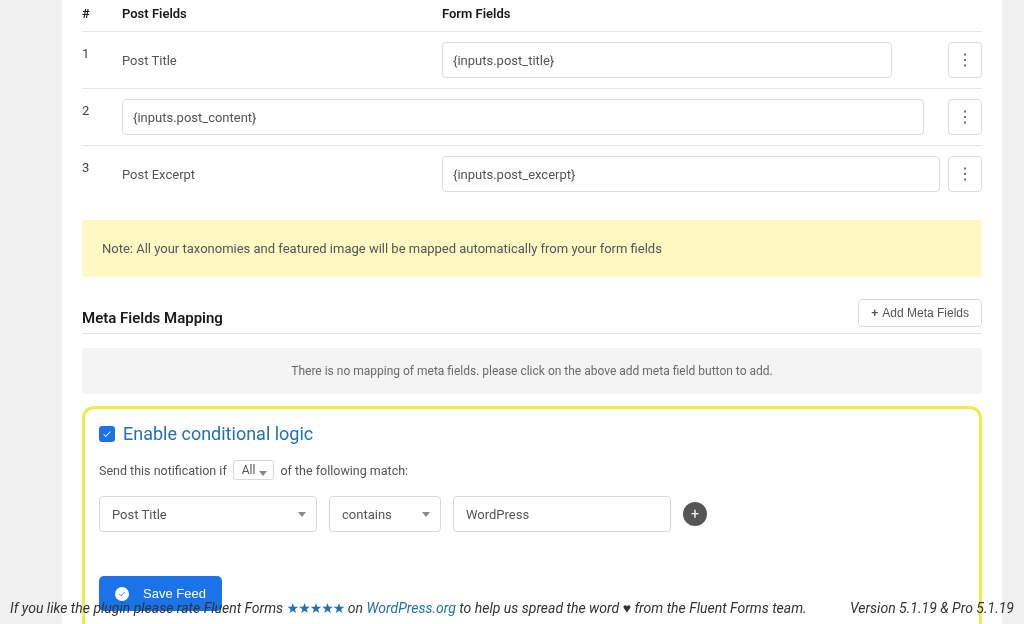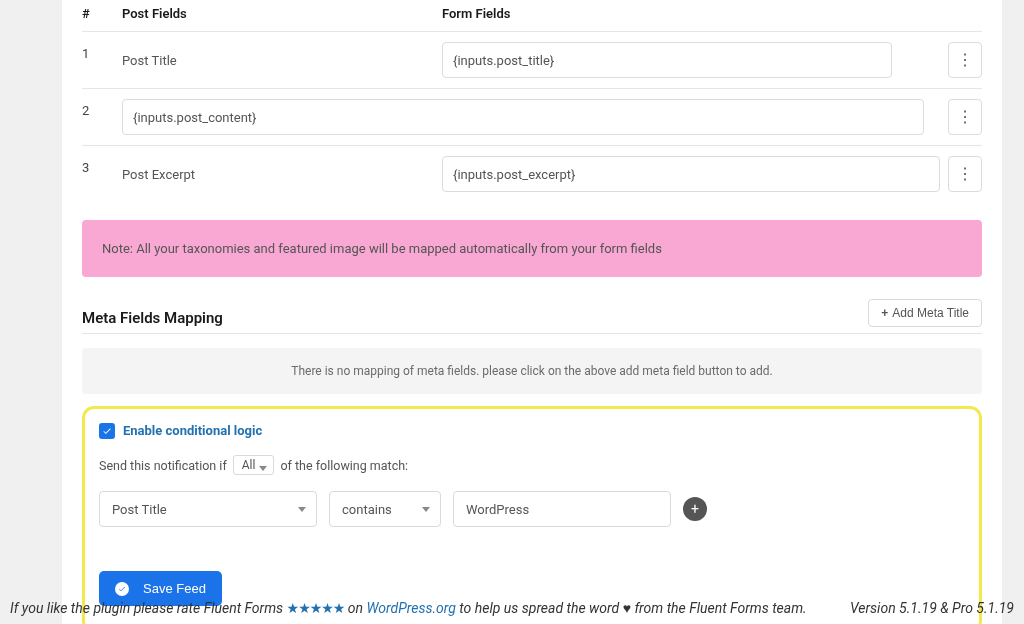--- a/index.html
+++ b/index.html
@@ -58,21 +58,21 @@
     width: 34px; height:36px;
     border:1px solid #dcdcdc; border-radius:4px;
     margin-left:8px;
     display:flex; align-items:center; justify-content:center;
     background:#fff; cursor:pointer;
   }
   .dots { font-size:16px; color:#555; line-height:1; }
 
   .note-box {
     margin-top: 18px;
-    background:#f9a8d4; border-radius:4px;
+    background:#fef9c3; border-radius:4px;
     padding: 21px 20px;
     color:#555;
     font-size:13px;
   }
 
   .section-head {
     display:flex; align-items:flex-end; justify-content:space-between;
     margin-top:22px; padding-bottom:6px;
   }
   .section-head h3 { font-size:15px; font-weight:600; color:#1a1a1a; }
@@ -90,22 +90,22 @@
   }
 
   
   .highlight {
     margin-top:12px;
     border:3px solid #f2e94e;
     border-radius:12px;
     padding:14px 14px 24px 14px;
   }
   .chk-row {
-    display:flex; gap:8px; font-size:13px;
-    color:#2271b1; font-weight:700;
+    display:flex; align-items:center; gap:8px; font-size:18px;
+    color:#2271b1; font-weight:400;
   }
   .chkbox {
     width:16px; height:16px; border-radius:3px; background:#1a73e8;
     display:inline-flex; align-items:center; justify-content:center;
   }
   .chkbox svg { width:10px; height:10px; fill:#fff; }
 
   .cond-sentence {
     margin-top:16px; font-size:12.5px; color:#555;
     display:flex; align-items:center; gap:6px;
@@ -202,21 +202,21 @@
           </div>
       </div>
     </div>
 
     <div class="note-box">Note: All your taxonomies and featured image will be mapped automatically from your form fields</div>
 
     <div class="section-head" style="border-bottom:1px solid #e5e5e5;">
       <h3>Meta Fields Mapping</h3>
       <button class="btn-outline">
         <span class="plus">+</span>
-        <span>Add Meta Title</span>
+        <span>Add Meta Fields</span>
       </button>
     </div>
 
     <div class="empty-box">There is no mapping of meta fields. please click on the above add meta field button to add.</div>
 
     <div class="highlight">
       <div class="chk-row">
         <span class="chkbox">
           <svg viewBox="0 0 24 24">
               <path d="M9 16.2 4.8 12l-1.4 1.4L9 19 21 7l-1.4-1.4z"></path>

